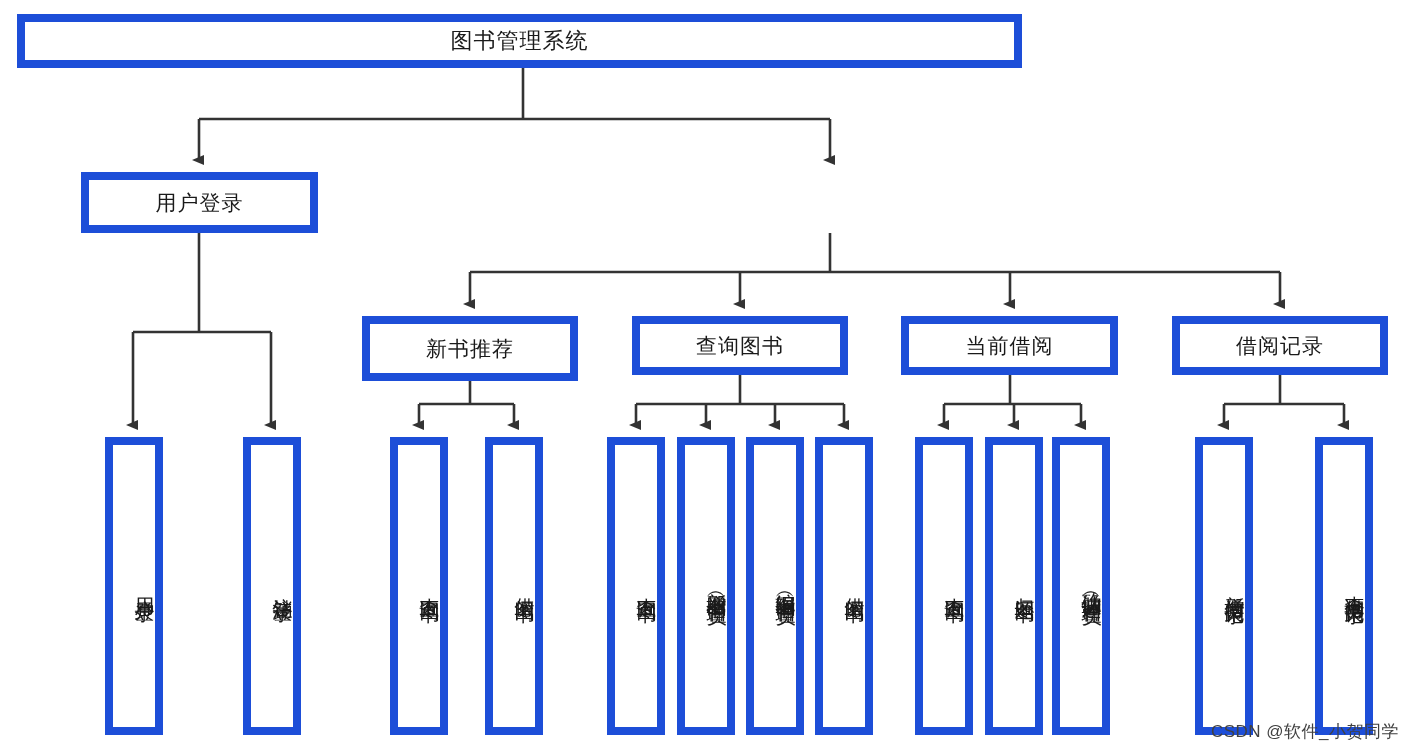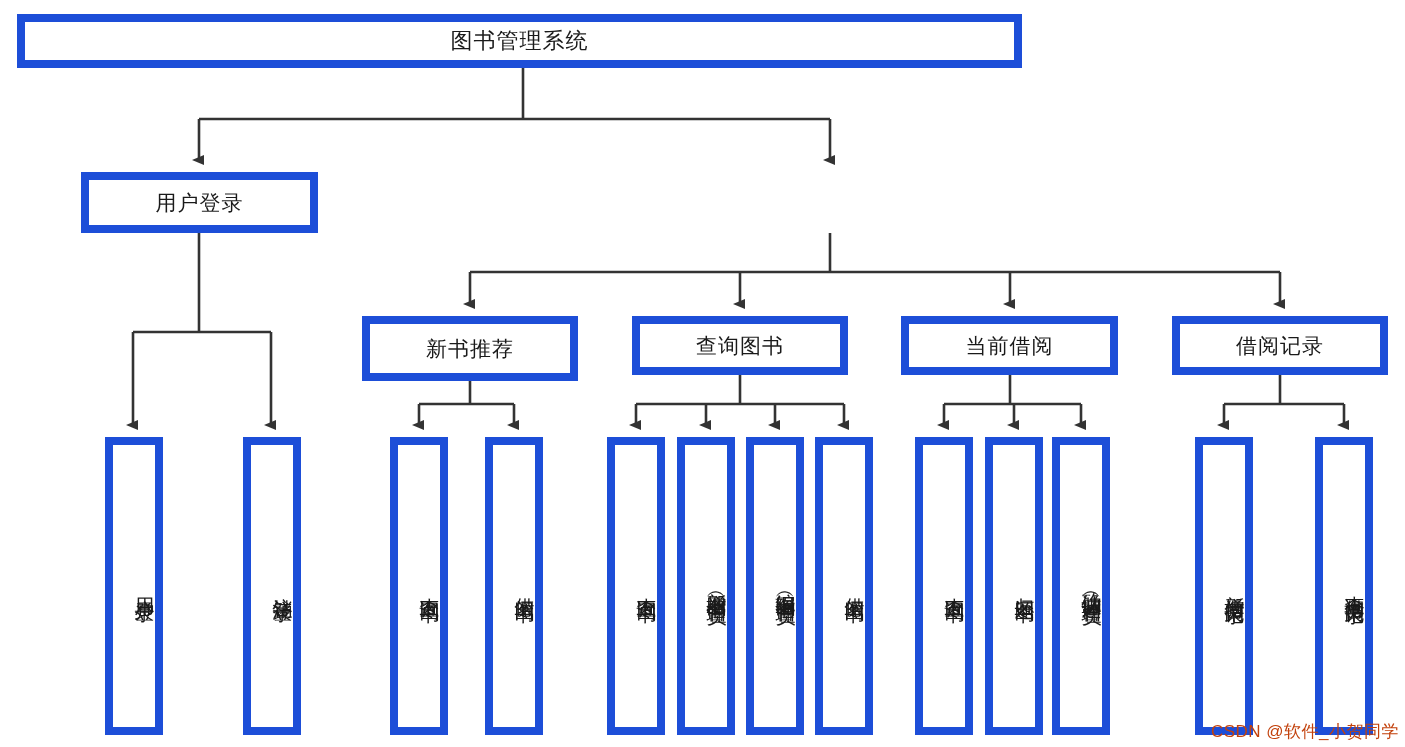--- a/index.html
+++ b/index.html
@@ -53,21 +53,21 @@
     align-items: flex-start;
     justify-content: center;
     text-align: center;
     overflow: hidden;
   }
   #watermark {
     position: absolute;
     right: 6px;
     bottom: 4px;
     font-size: 17px;
-    color: #c2410c;
+    color: #404040;
     letter-spacing: 0.5px;
     white-space: nowrap;
     pointer-events: none;
   }
 </style>
 </head>
 <body>
 
 <div id="canvas">
 

